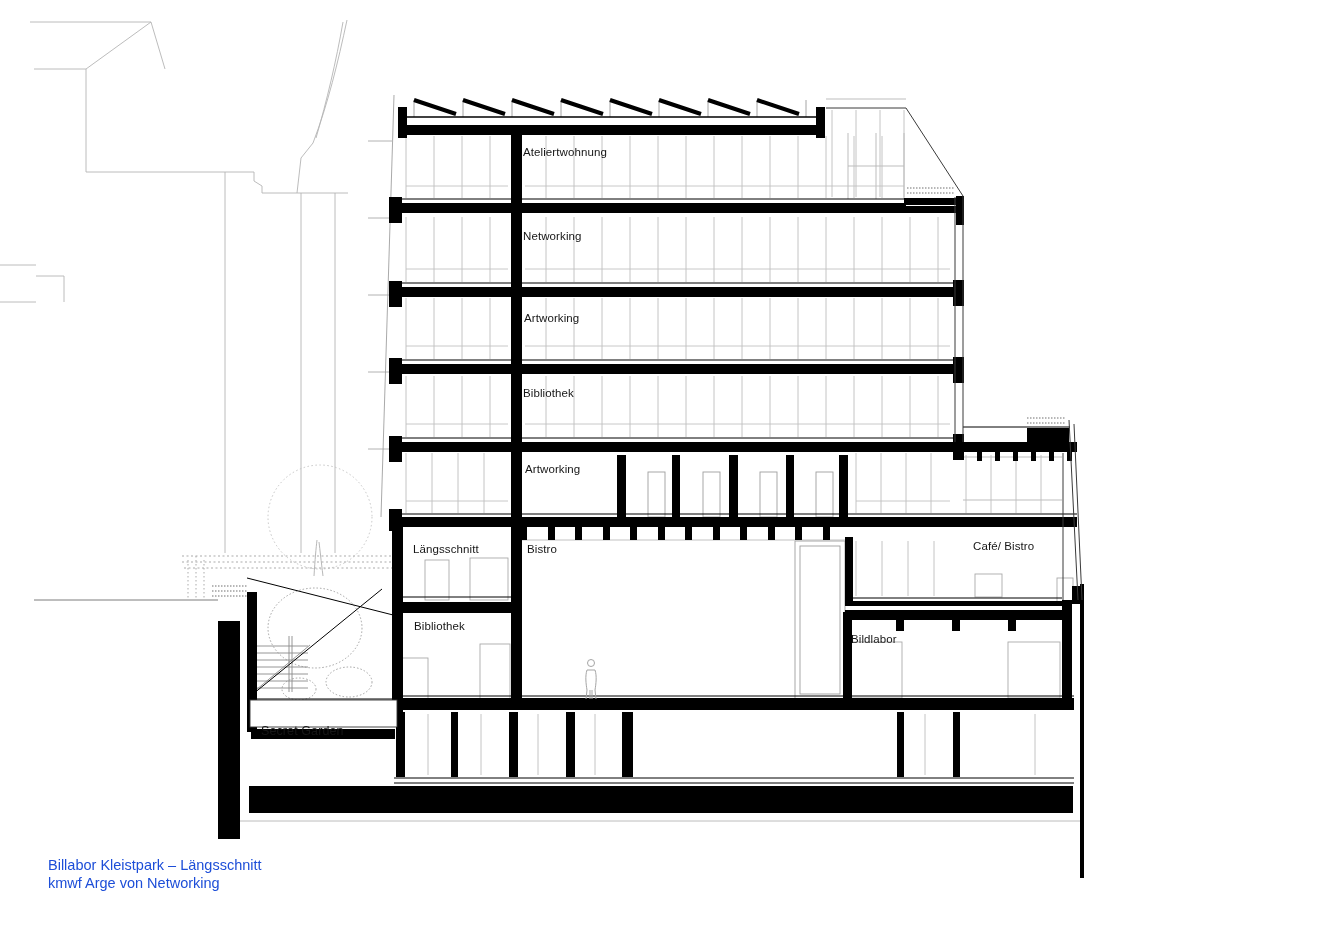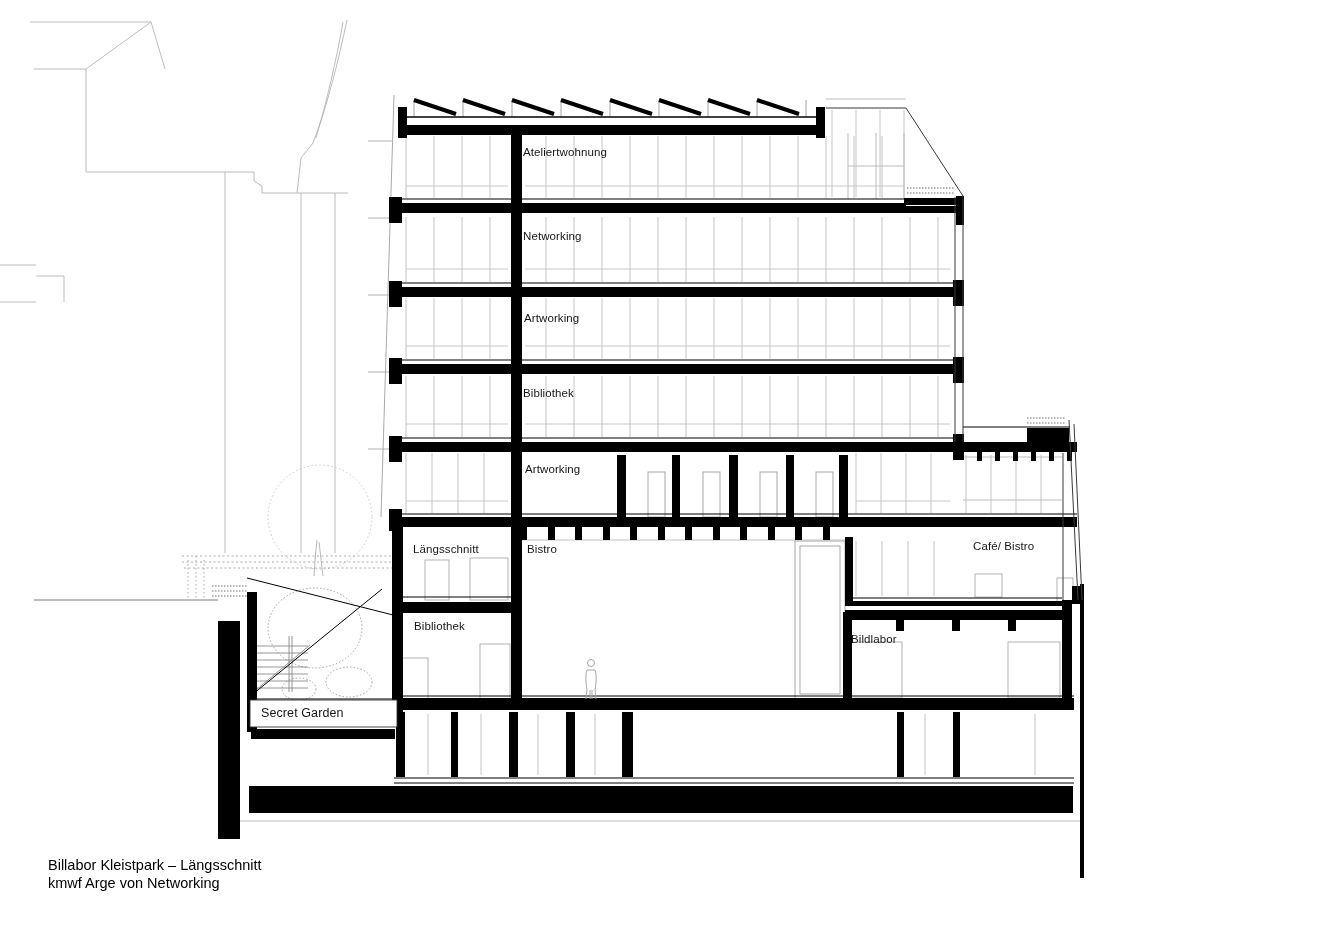--- a/index.html
+++ b/index.html
@@ -1,21 +1,21 @@
 <!DOCTYPE html>
 <html><head>
 <meta charset="utf-8">
 <style>
   html,body{margin:0;padding:0;background:#fff;}
   #canvas{position:relative;width:1084px;height:933px;background:#ffffff;overflow:hidden;
           font-family:"Liberation Sans",sans-serif;}
   #linework{position:absolute;left:0;top:0;}
   .lbl{position:absolute;font-size:11.5px;color:#161616;white-space:nowrap;letter-spacing:.1px;}
-  .lbl-lg{font-size:12.5px;}
-  .title-line{position:absolute;font-size:14.5px;color:#000000;white-space:nowrap;}
+  .lbl-lg{font-size:12.5px;margin-top:18px;}
+  .title-line{position:absolute;font-size:14.5px;color:#1d4ed8;white-space:nowrap;}
 </style>
 </head>
 <body>
 
 <div id="canvas">
 
 <svg id="linework" width="1320" height="933" viewBox="0 0 1320 933">
 
   <g stroke="#b4b4b4" stroke-width="0.9" fill="none">
     <path d="M30,22 H151 L165,69 M34,69 H86 M151,22 L86,69 M86,69 V172 M86,172 H254 L254,181 L262,186 L262,193"></path>

